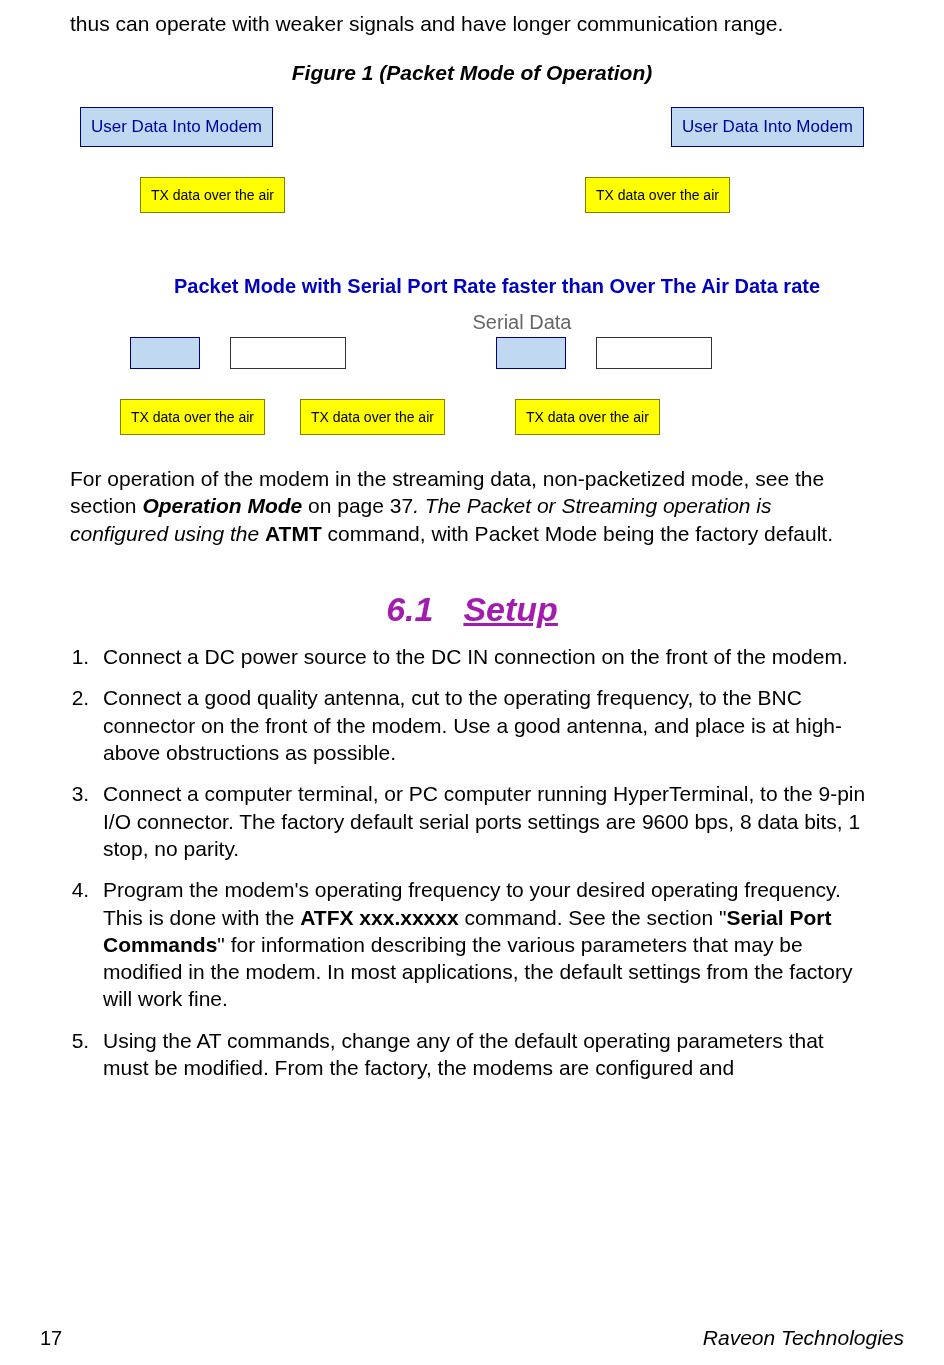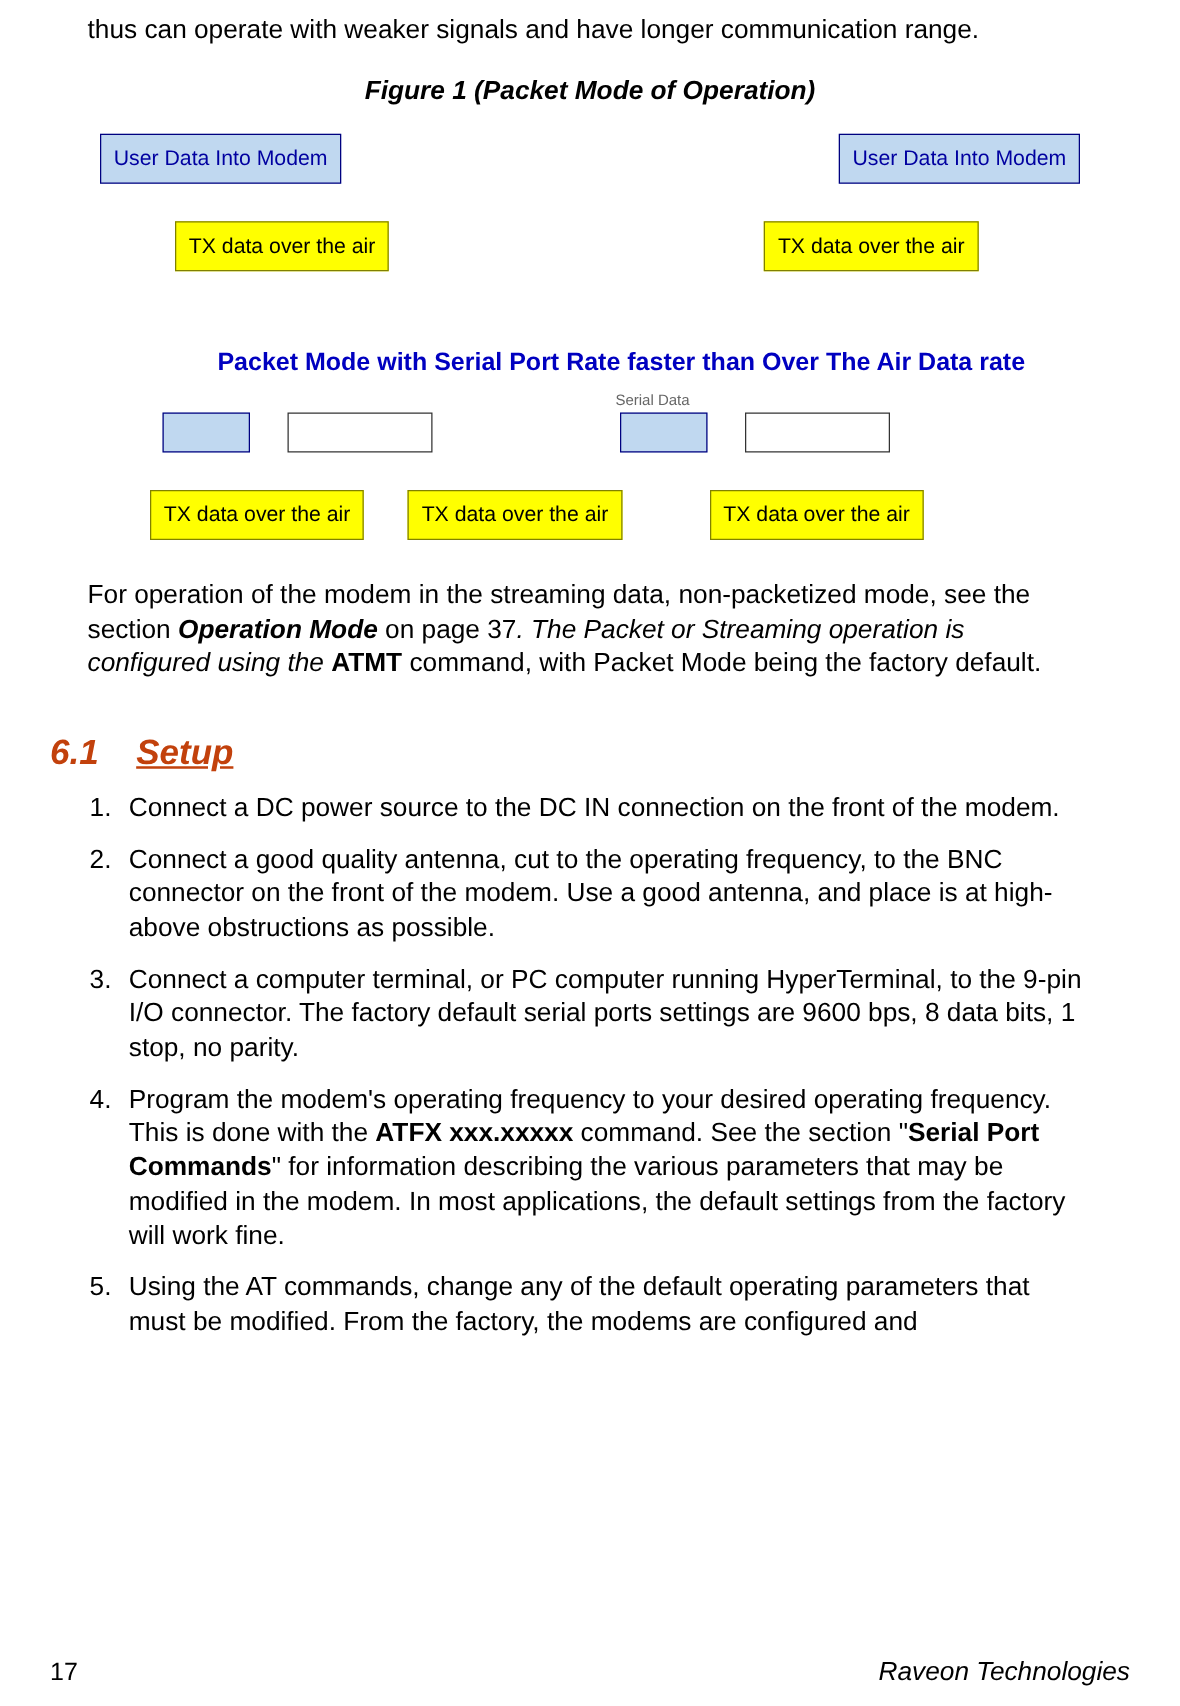--- a/index.html
+++ b/index.html
@@ -47,40 +47,40 @@
       background: #c0d8f0;
       color: #0000a0;
       font-size: 17px;
       padding: 8px 10px;
       display: inline-block;
     }
     .yellow-box {
       border: 1px solid #808000;
       background: #ffff00;
       color: #000;
-      font-size: 17px;
+      font-size: 14px;
       padding: 8px 10px;
       display: inline-block;
     }
     .row2 {
       display: flex;
       justify-content: flex-start;
       margin-bottom: 60px;
     }
     .figure-title2 {
       text-align: center;
       font-weight: bold;
       color: #0000c0;
       font-size: 20px;
       margin-bottom: 10px;
       margin-left: 50px;
     }
     .serial-data-label {
       text-align: center;
-      font-size: 12px;
+      font-size: 20px;
       color: #666;
       margin-bottom: 2px;
       margin-left: 100px;
     }
     .row3 {
       display: flex;
       justify-content: flex-start;
       align-items: flex-start;
       margin-bottom: 30px;
       margin-left: 50px;
@@ -101,26 +101,27 @@
       display: flex;
       justify-content: flex-start;
       margin-left: 40px;
       margin-bottom: 30px;
     }
     .after-figure-para {
       margin: 30px 30px 0 30px;
     }
     .section-heading {
       font-family: Arial, Helvetica, sans-serif;
-      font-size: 28px;
-      font-weight: bold;
-      font-style: italic;
-      color: #c2410c;
+      font-size: 34px;
+      font-weight: bold;
+      font-style: italic;
+      color: #a21caf;
       margin-top: 40px;
       margin-bottom: 12px;
+      text-align: center;
     }
     .section-heading .num {
       margin-right: 30px;
     }
     .section-heading .title {
       text-decoration: underline;
     }
     .ordered-list {
       margin-left: 55px;
       margin-right: 30px;

